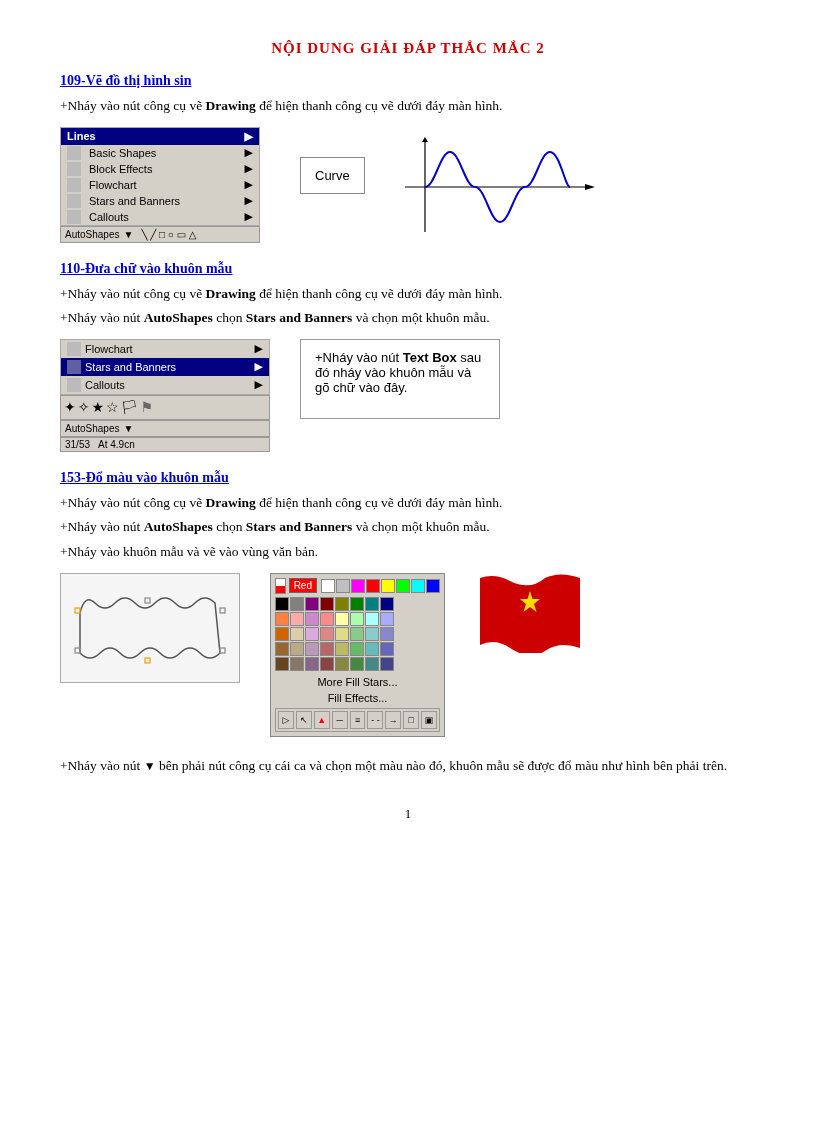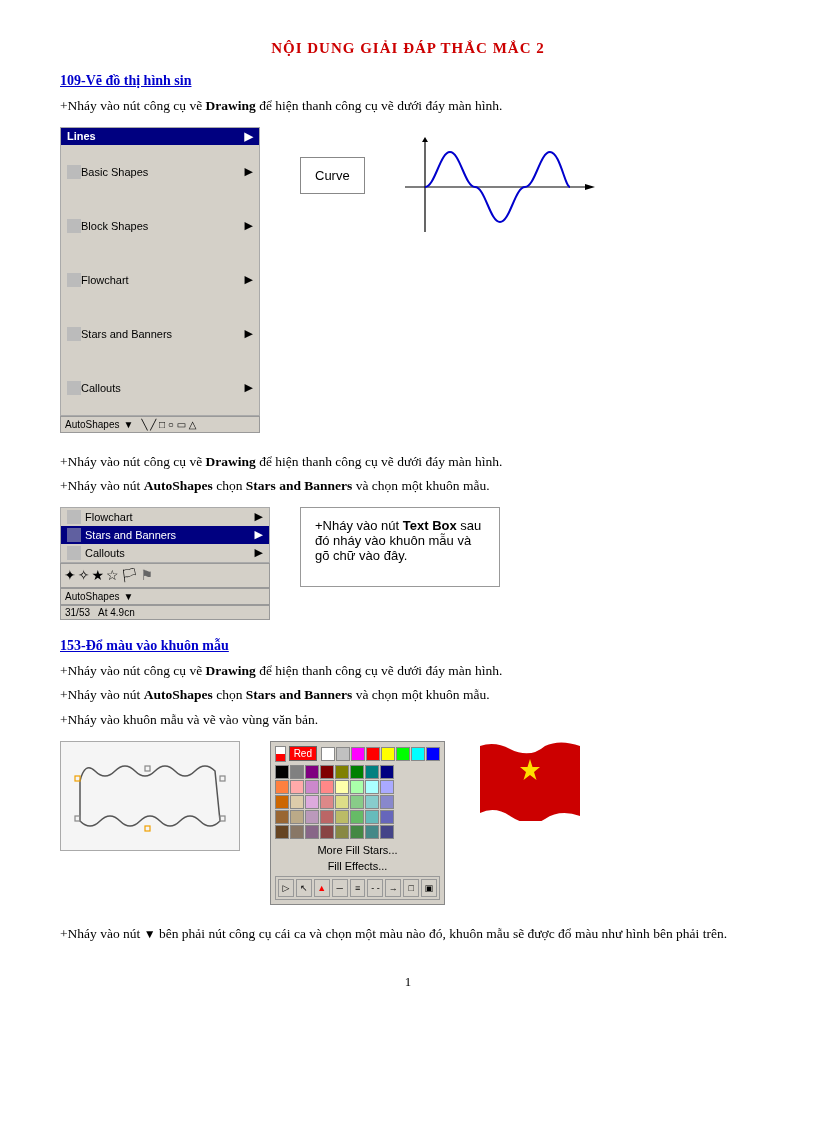--- a/index.html
+++ b/index.html
@@ -57,22 +57,22 @@
       background: #000080;
       color: #fff;
       padding: 2px 6px;
       font-weight: bold;
       display: flex;
       justify-content: space-between;
     }
     .lines-menu-item {
       display: flex;
       align-items: center;
-      padding: 20px 6px;
-      gap: 0;
+      padding: 1px 6px;
+      gap: 8px;
       background: #d4d0c8;
     }
     .lines-menu-item .icon-placeholder {
       width: 16px;
       height: 14px;
       background: #bbb;
       display: inline-block;
     }
     .autoshapes-bar {
       background: #d4d0c8;
@@ -237,21 +237,21 @@
           <span>Lines</span>
           <span>▶</span>
         </div>
         <div class="lines-menu-item">
           <span class="icon-placeholder" style="background:#bbb;width:14px;height:14px;"></span>
           <span>Basic Shapes</span>
           <span style="margin-left:auto;">▶</span>
         </div>
         <div class="lines-menu-item">
           <span class="icon-placeholder" style="background:#bbb;width:14px;height:14px;"></span>
-          <span>Block Shapes</span>
+          <span>Block Effects</span>
           <span style="margin-left:auto;">▶</span>
         </div>
         <div class="lines-menu-item">
           <span class="icon-placeholder" style="background:#bbb;width:14px;height:14px;"></span>
           <span>Flowchart</span>
           <span style="margin-left:auto;">▶</span>
         </div>
         <div class="lines-menu-item">
           <span class="icon-placeholder" style="background:#bbb;width:14px;height:14px;"></span>
           <span>Stars and Banners</span>
@@ -287,20 +287,21 @@
 
         <polygon points="27,5 30,0 33,5" fill="#000"></polygon>
 
         <path d="M30,50 C40,50 45,15 55,15 C65,15 70,50 80,50 C90,50 95,85 105,85 C115,85 120,50 130,50 C140,50 145,15 155,15 C165,15 170,50 175,50" stroke="#0000cc" stroke-width="2" fill="none"></path>
       </svg>
     </div>
   </div>
 </div>
 
 <div class="section">
+  <div class="section-heading">110-Đưa chữ vào khuôn mẫu</div>
   <p class="body-text">
     +Nháy vào nút công cụ vẽ <b>Drawing</b> để hiện thanh công cụ vẽ dưới đáy màn hình.
   </p>
   <p class="body-text">
     +Nháy vào nút <b>AutoShapes</b> chọn <b>Stars and Banners</b> và chọn một khuôn mẫu.
   </p>
   <div class="image-row">
 
     <div style="display:flex; flex-direction:column; align-items:flex-start;">
       <div class="stars-menu">

